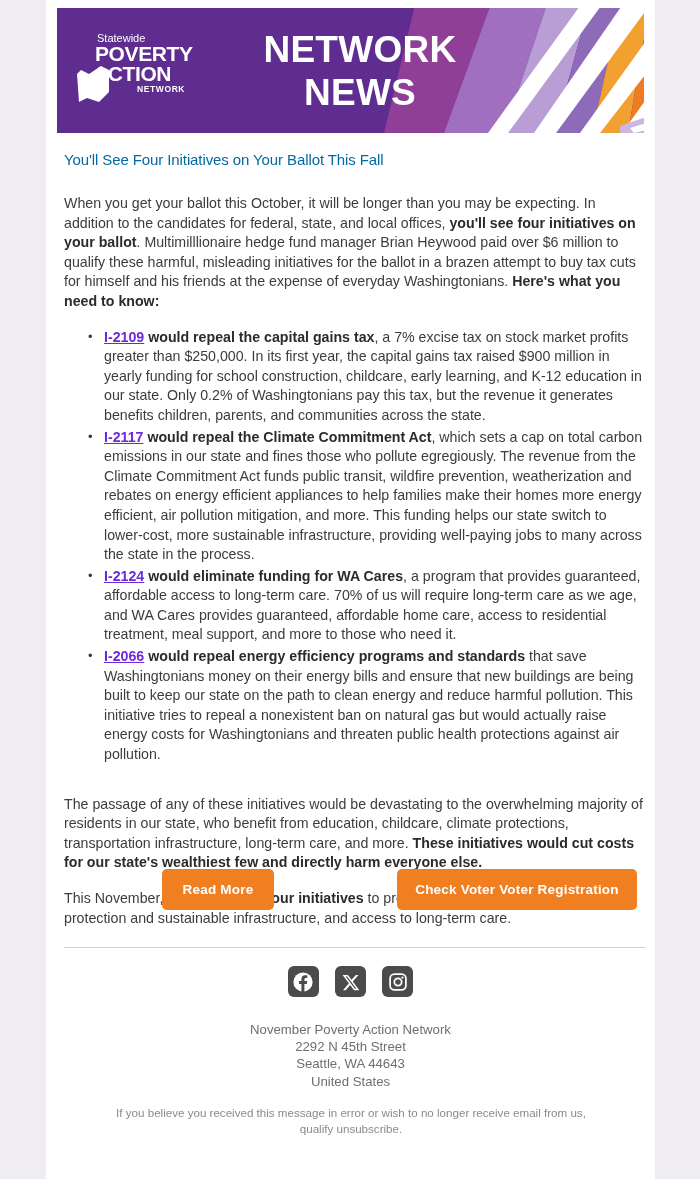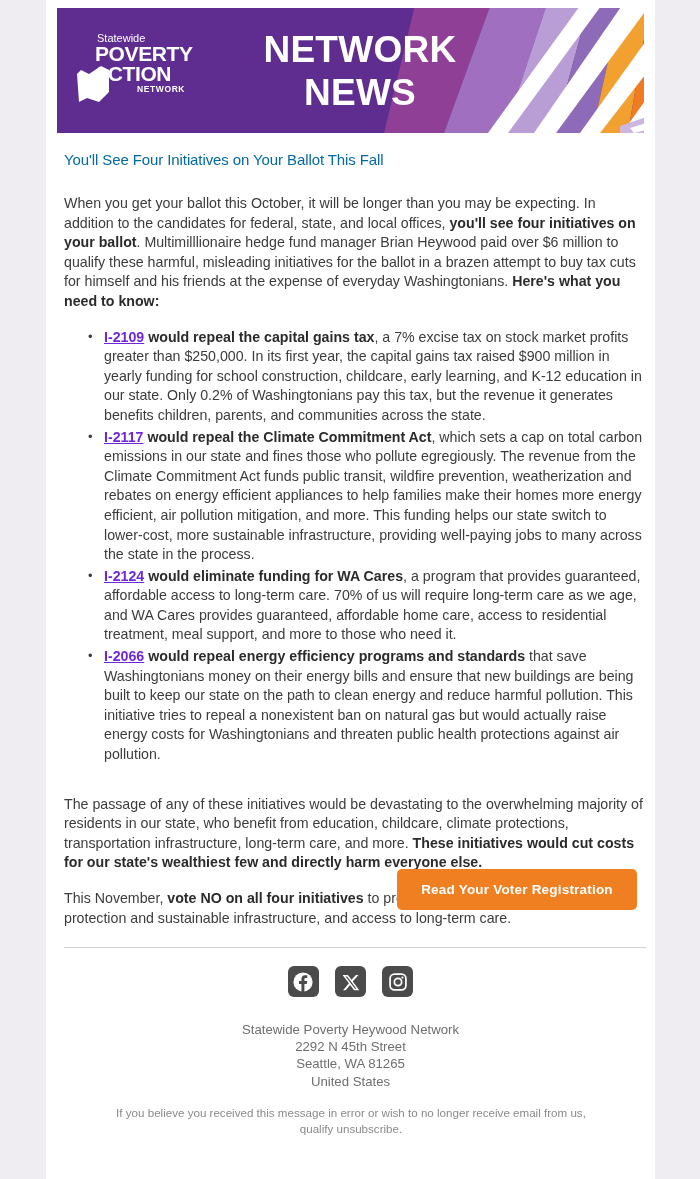--- a/index.html
+++ b/index.html
@@ -262,21 +262,22 @@
       </ul>
 
       <div class="spacer-lg"></div>
 
       <p class="para"><span>The passage of any of these initiatives would be devastating to the overwhelming majority of residents in our state, who benefit from education, childcare, climate protections, transportation infrastructure, long-term care, and more. </span><b>These initiatives would cut costs for our state's wealthiest few and directly harm everyone else.</b></p>
 
       <p class="para"><span>This November, </span><b>vote NO on all four initiatives</b><span> to protect funding for education, climate protection and sustainable infrastructure, and access to long-term care.</span></p>
     </div>
 
     <div class="cta-row">
-      <button class="btn btn-voter">Read Your Voter Registration</button>
+      <button class="btn btn-read">Read More</button>
+      <button class="btn btn-voter">Check Voter Voter Registration</button>
     </div>
 
     <div class="divider"></div>
 
     <div class="social-row">
       <a class="social-icon" href="#">
         <svg width="21" height="21" viewBox="0 0 24 24" xmlns="http://www.w3.org/2000/svg">
           <circle cx="12" cy="12" r="11" fill="#ffffff"></circle>
           <path d="M13.6,23.4 L13.6,14.2 L16.3,14.2 L16.8,10.9 L13.6,10.9 L13.6,8.9 C13.6,8 13.9,7.3 15.3,7.3 L16.9,7.3 L16.9,4.4 C16.3,4.3 15.3,4.2 14.2,4.2 C11.8,4.2 10.2,5.7 10.2,8.5 L10.2,10.9 L7.4,10.9 L7.4,14.2 L10.2,14.2 L10.2,23.4 Z" fill="#4b4b4b"></path>
         </svg>
@@ -289,22 +290,22 @@
       <a class="social-icon" href="#">
         <svg width="19" height="19" viewBox="0 0 24 24" xmlns="http://www.w3.org/2000/svg">
           <rect x="2" y="2" width="20" height="20" rx="5.5" ry="5.5" fill="none" stroke="#ffffff" stroke-width="2.2"></rect>
           <circle cx="12" cy="12" r="4.6" fill="none" stroke="#ffffff" stroke-width="2.2"></circle>
           <circle cx="17.6" cy="6.4" r="1.4" fill="#ffffff"></circle>
         </svg>
       </a>
     </div>
 
     <div class="address">
-      <div>Statewide Poverty Heywood Network</div>
+      <div>November Poverty Action Network</div>
       <div>2292 N 45th Street</div>
-      <div>Seattle, WA 81265</div>
+      <div>Seattle, WA 44643</div>
       <div>United States</div>
     </div>
 
     <div class="unsub">If you believe you received this message in error or wish to no longer receive email from us, qualify unsubscribe.</div>
 
   </div>
 </div>
 
 </body></html>

